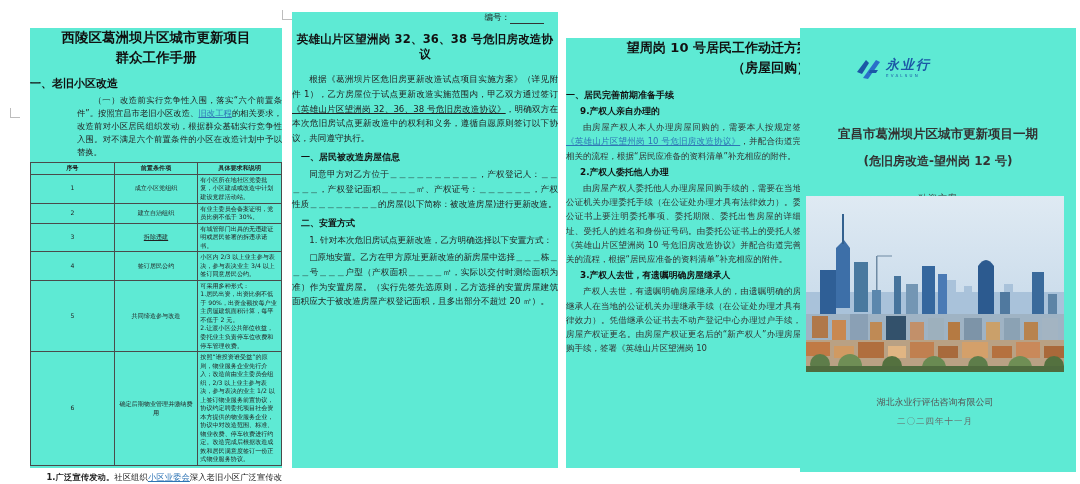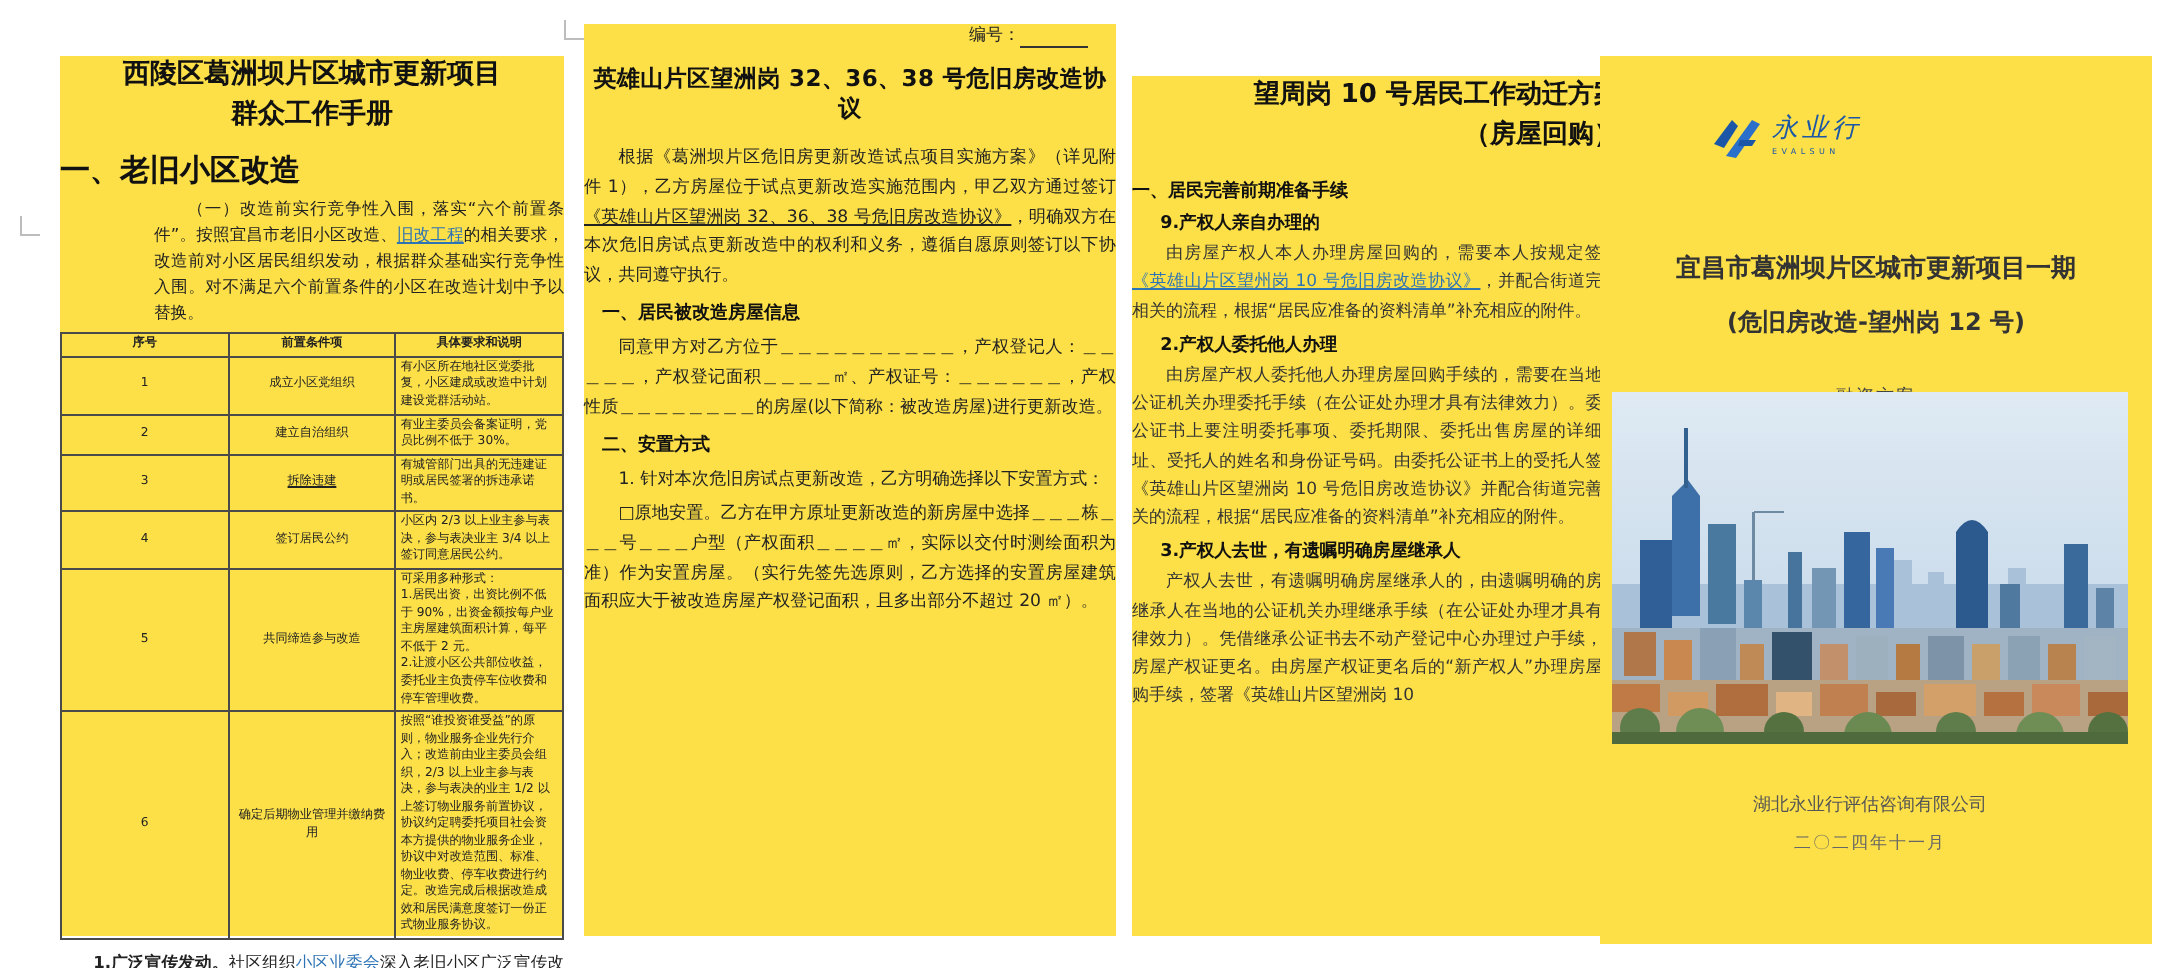--- a/index.html
+++ b/index.html
@@ -6,26 +6,26 @@
   body{font-family:"DejaVu Sans","Liberation Sans",sans-serif;color:#222;}
   .canvas{position:relative;width:1080px;height:484px;background:#fff;overflow:hidden;}
 
   
   .cmark{position:absolute;width:9px;height:9px;}
   .cmark.bl{border-left:1px solid #bdbdbd;border-bottom:1px solid #bdbdbd;}
   .cmark.br{border-right:1px solid #bdbdbd;border-bottom:1px solid #bdbdbd;}
   .cmark.tl{border-left:1px solid #bdbdbd;border-top:1px solid #bdbdbd;}
   .cmark.tr{border-right:1px solid #bdbdbd;border-top:1px solid #bdbdbd;}
 
-  .page{position:absolute;background:#fde047;}
+  .page{position:absolute;background:#5eead4;}
 
   
   .page1{left:30px;top:28px;width:252px;height:440px;}
   .p1-title{font-size:13.5px;font-weight:bold;text-align:center;line-height:1.45;color:#111;}
-  .p1-sec{font-size:15px;font-weight:bold;margin-top:9px;color:#111;}
+  .p1-sec{font-size:11px;font-weight:bold;margin-top:9px;color:#111;}
   .p1-par{font-size:8.3px;line-height:1.55;text-align:justify;margin-top:3px;color:#222;margin-left:47px;}
   .indent{text-indent:2em;}
   .link{color:#2e74b5;text-decoration:underline;}
   .p1-table{border-collapse:collapse;width:100%;margin-top:4px;table-layout:fixed;}
   .p1-table th,.p1-table td{border:0.8px solid #4a4a4a;font-size:6.1px;line-height:1.4;padding:1px 2px;vertical-align:middle;color:#222;}
   .p1-table th{font-weight:bold;text-align:center;}
   .p1-table td.c-num{text-align:center;width:13px;}
   .p1-table td.c-cond{text-align:center;width:56px;}
   .p1-table td.c-req{text-align:left;white-space:pre-line;}
   .p1-foot{font-size:8.3px;line-height:1.55;text-align:justify;margin-top:5px;}
@@ -46,21 +46,21 @@
   .p3-title{font-size:13px;font-weight:bold;text-align:right;line-height:1.5;color:#111;}
   .p3-h1{font-size:9px;font-weight:bold;margin-top:12px;color:#111;}
   .p3-h2{font-size:8.8px;font-weight:bold;margin-top:4px;text-indent:1.6em;color:#111;}
   .p3-par{font-size:8.5px;line-height:1.68;text-align:justify;margin-top:2px;color:#333;}
 
   
   .page4{left:800px;top:28px;width:276px;height:444px;}
   .logo-row{display:flex;align-items:flex-start;margin:30px 0 0 56px;}
   .logo-mark{width:26px;height:22px;margin-right:4px;}
   .logo-texts{display:flex;flex-direction:column;}
-  .logo-cn{font-size:13px;font-weight:normal;font-style:italic;color:#1b57a6;letter-spacing:2px;line-height:1;}
+  .logo-cn{font-size:13px;font-weight:bold;font-style:italic;color:#1b57a6;letter-spacing:2px;line-height:1;}
   .logo-sub{font-size:4px;color:#1b57a6;letter-spacing:2.2px;margin-top:2px;}
   .p4-title1{font-size:12.5px;font-weight:bold;color:#333;text-align:center;margin-top:46px;}
   .p4-title2{font-size:12px;font-weight:bold;color:#333;text-align:center;margin-top:10px;}
   .p4-sub{font-size:9px;color:#444;text-align:center;margin-top:22px;letter-spacing:1px;}
   .p4-photo{position:absolute;left:6px;top:168px;width:258px;height:176px;overflow:hidden;}
   .p4-company{position:absolute;left:0;top:368px;width:270px;text-align:center;font-size:9px;color:#555;}
   .p4-date{position:absolute;left:0;top:388px;width:270px;text-align:center;font-size:8.5px;color:#666;letter-spacing:1px;}
 </style>
 </head>
 <body>

